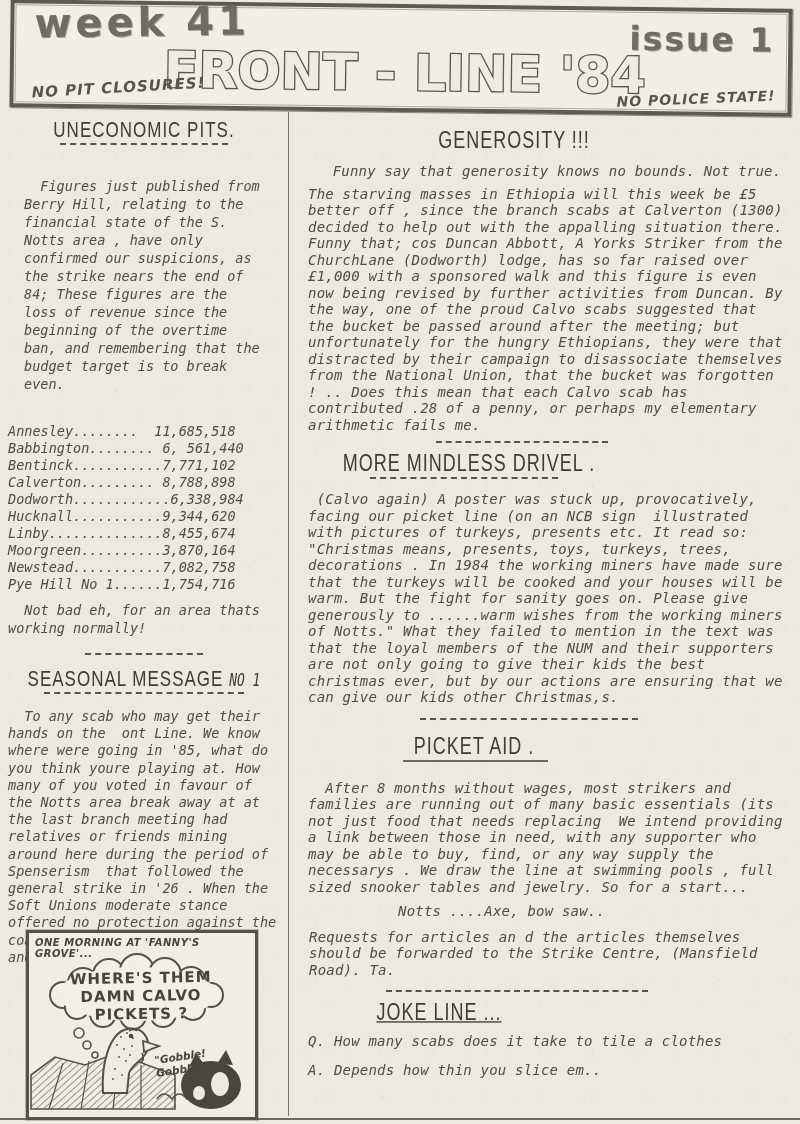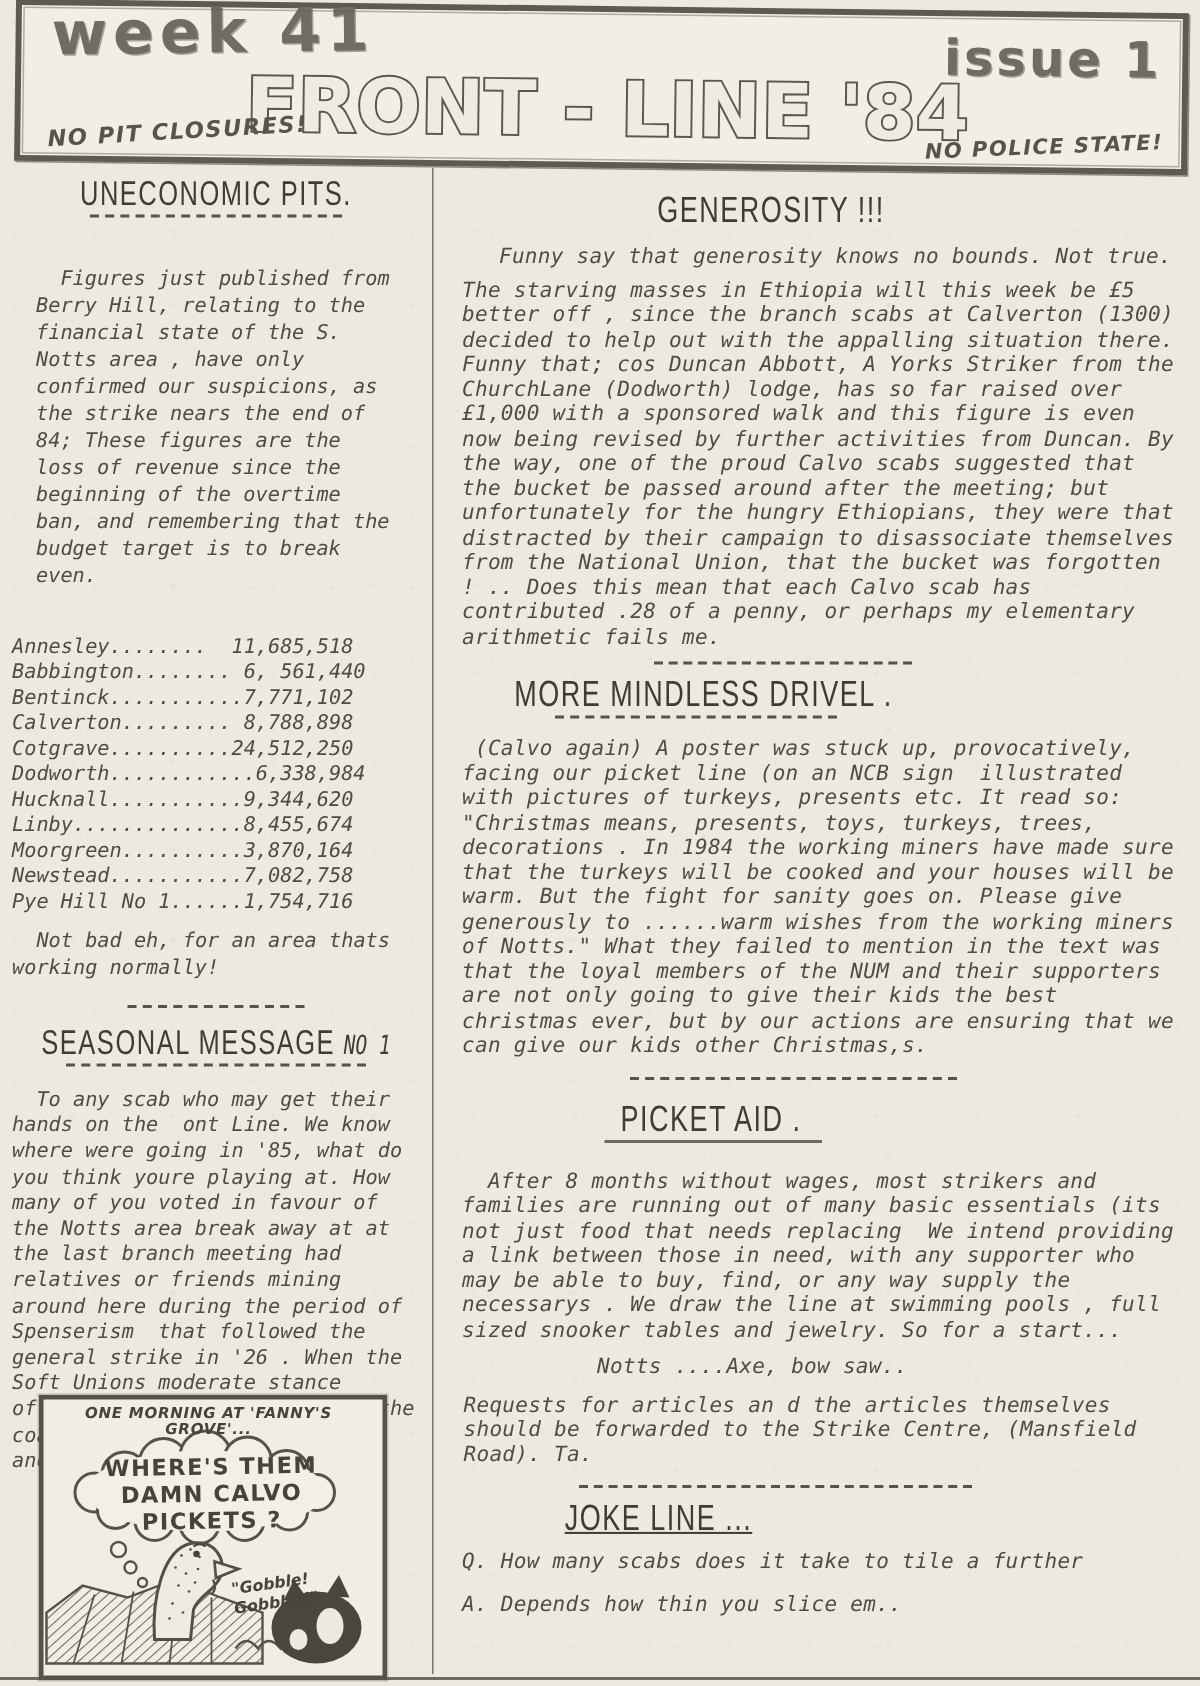--- a/index.html
+++ b/index.html
@@ -38,21 +38,21 @@
     letter-spacing:1px;transform:scaleY(1.35);display:block;text-align:center;margin:0;}
   .col-left .head{font-size:17px;}
   .col-right .head{font-size:18px;}
   .dashes{height:0;border-top:2px dashed #55534b;margin:3px auto 0;}
   .divider{height:0;border-top:2px dashed #55534b;}
   .pit-row{font-style:italic;font-size:13.5px;line-height:17px;white-space:pre;}
   
   .cartoon{position:absolute;left:26px;top:930px;width:226px;height:184px;
     border:3px solid #54524a;background:#efede6;box-shadow:0 0 0 1px rgba(84,82,74,.3);}
   .cartoon svg{position:absolute;left:0;top:0;}
-  .ct-caption{position:absolute;left:6px;top:4px;width:208px;text-align:center;
+  .ct-caption{position:absolute;left:6px;top:4px;width:208px;
     font-family:"DejaVu Sans",sans-serif;font-weight:bold;font-style:italic;
     font-size:10px;letter-spacing:.5px;color:#45433c;}
   .ct-bubble{position:absolute;left:26px;top:36px;width:172px;text-align:center;
     font-family:"DejaVu Sans",sans-serif;font-weight:bold;font-size:15px;line-height:1.2;
     letter-spacing:1px;color:#45433c;transform:rotate(-1deg);}
   .ct-sound{position:absolute;left:126px;top:116px;width:70px;
     font-family:"DejaVu Sans",sans-serif;font-weight:bold;font-style:italic;
     font-size:10.5px;line-height:1.2;color:#45433c;transform:rotate(-8deg);}
   .bottom-edge{position:absolute;left:0;bottom:4px;width:100%;height:2px;background:#54524b;opacity:.85;}
   .sp{height:10px;}
@@ -81,21 +81,20 @@
 
     <div class="sp" style="height:16px"></div>
     <p class="body-txt" style="margin:16px">  Figures just published from Berry Hill, relating to the financial state of the S. Notts area , have only confirmed our suspicions, as the strike nears the end of 84; These figures are the loss of revenue since the beginning of the overtime ban, and remembering that the budget target is to break even.</p>
 
     <div class="sp" style="height:14px"></div>
     <div>
       <div class="pit-row">Annesley........  11,685,518</div>
       <div class="pit-row">Babbington........ 6, 561,440</div>
       <div class="pit-row">Bentinck...........7,771,102</div>
       <div class="pit-row">Calverton......... 8,788,898</div>
-      <div class="pit-row">Cotgrave..........24,512,250</div>
       <div class="pit-row">Dodworth............6,338,984</div>
       <div class="pit-row">Hucknall...........9,344,620</div>
       <div class="pit-row">Linby..............8,455,674</div>
       <div class="pit-row">Moorgreen..........3,870,164</div>
       <div class="pit-row">Newstead...........7,082,758</div>
       <div class="pit-row">Pye Hill No 1......1,754,716</div>
     </div>
 
     <div class="sp" style="height:8px"></div>
     <p class="body-txt" style="margin:0">  Not bad eh, for an area thats working normally!</p>
@@ -210,18 +209,18 @@
     </div>
 
     <div class="sp" style="height:8px"></div>
     <p class="body-txt" style="margin:1px">Requests for articles an d the articles themselves should be forwarded to the Strike Centre, (Mansfield Road). Ta.</p>
 
     <div class="divider" style="width:262px;margin:12px auto 10px 78px"></div>
 
     <h2 class="head" style="margin-right:220px;text-decoration:underline">JOKE LINE ...</h2>
 
     <div class="sp" style="height:10px"></div>
-    <p class="body-txt" style="margin:0 0 12px">Q. How many scabs does it take to tile a further</p>
+    <p class="body-txt" style="margin:0 0 12px">Q. How many scabs does it take to tile a clothes</p>
     <p class="body-txt" style="margin:0">A. Depends how thin you slice em..</p>
   </div>
 
   <div class="bottom-edge"></div>
 </div>
 
 </body></html>

